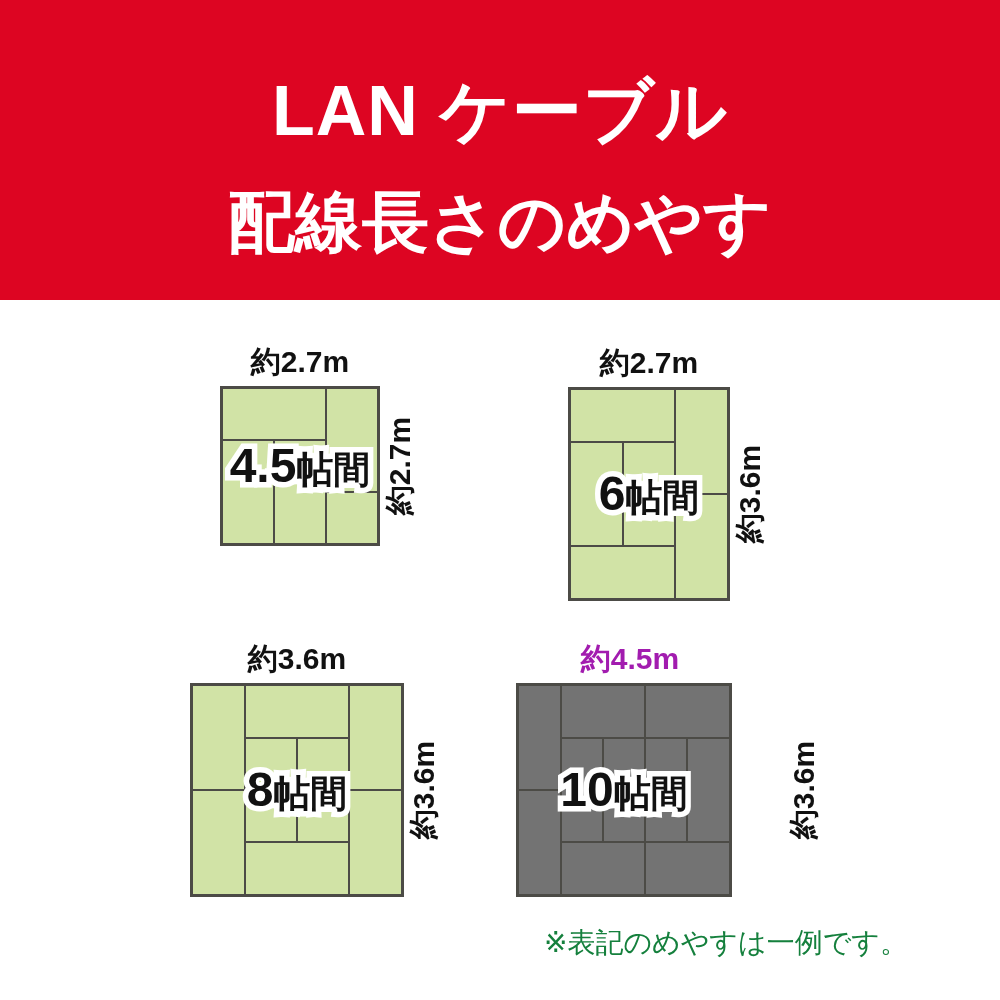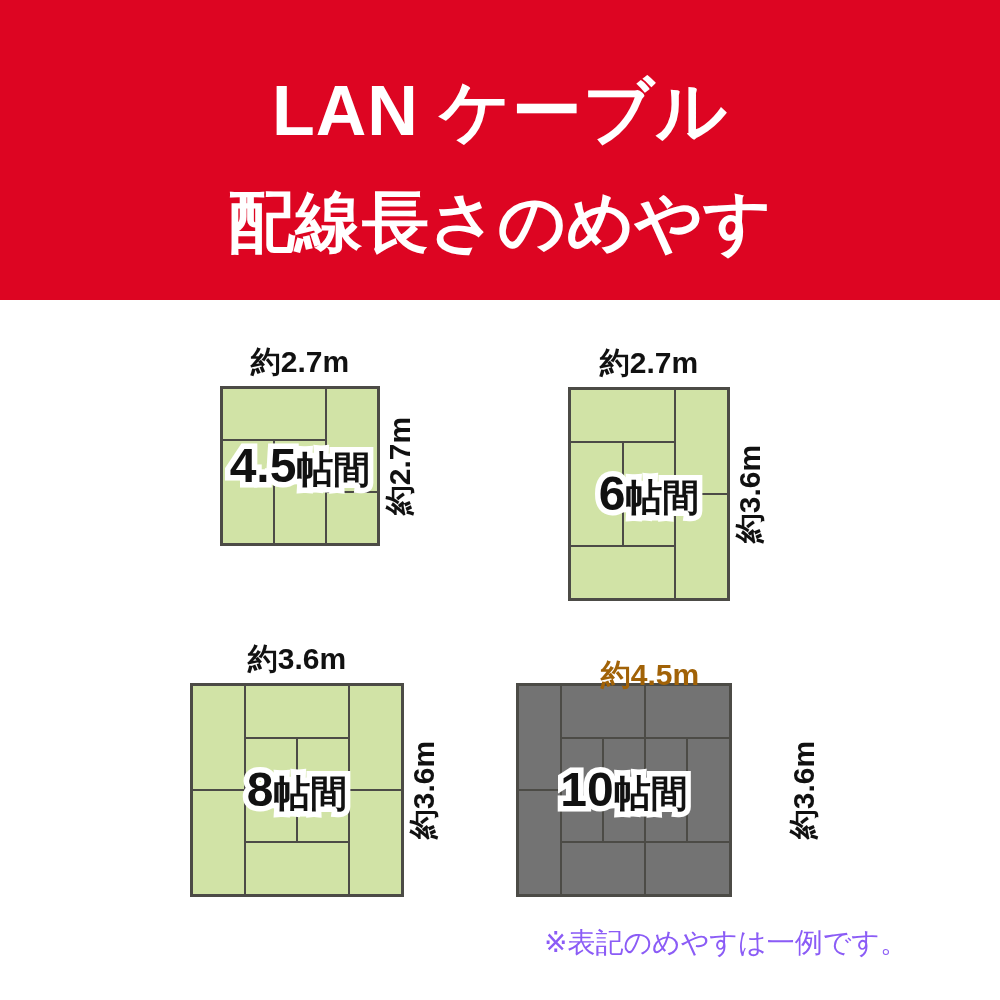--- a/index.html
+++ b/index.html
@@ -73,21 +73,21 @@
     line-height: 30px;
     white-space: nowrap;
     transform: translate(-50%, -50%) rotate(-90deg);
   }
   .footnote {
     position: absolute;
     top: 928px;
     right: 92px;
     font-size: 28px;
     font-weight: 500;
-    color: #8b5cf6;
+    color: #15803d;
     line-height: 30px;
     white-space: nowrap;
   }
 </style>
 </head>
 <body>
 
 <div class="stage" style="background: rgb(255, 255, 255);">
   <div class="banner" style="background: rgb(221, 5, 34);">
     <div class="title-line l1" style="color: rgb(255, 255, 255);">LAN ケーブル</div>
@@ -141,18 +141,18 @@
         <div class="tatami-line" style="left: calc(40% - 1px); top: 25%; width: 2px; height: 50%; background: rgb(76, 75, 70);"></div>
         <div class="tatami-line" style="left: calc(80% - 1px); top: 25%; width: 2px; height: 50%; background: rgb(76, 75, 70);"></div>
         <div class="tatami-line" style="top: calc(25% - 1px); left: 20%; height: 2px; width: 80%; background: rgb(76, 75, 70);"></div>
         <div class="tatami-line" style="top: calc(75% - 1px); left: 20%; height: 2px; width: 80%; background: rgb(76, 75, 70);"></div>
         <div class="tatami-line" style="top: calc(50% - 1px); left: 0%; height: 2px; width: 20%; background: rgb(76, 75, 70);"></div>
         <div class="room-label">
           <div class="layer outline"><span class="num">10</span><span class="suffix">帖間</span></div>
           <div class="layer " style="color: rgb(17, 17, 17);"><span class="num">10</span><span class="suffix">帖間</span></div>
         </div>
       </div>
-      <div class="dim-top" style="left: 456px; top: 644px; width: 388px; color: #a16207; margin-top: 16px;">約4.5m</div>
+      <div class="dim-top" style="left: 436px; top: 644px; width: 388px; color: #a21caf;">約4.5m</div>
       <div class="dim-side" style="left: 804px; top: 790px; color: rgb(17, 17, 17);">約3.6m</div>
     </div>
 
   <div class="footnote">※表記のめやすは一例です。</div>
 </div>
 
 </body></html>

